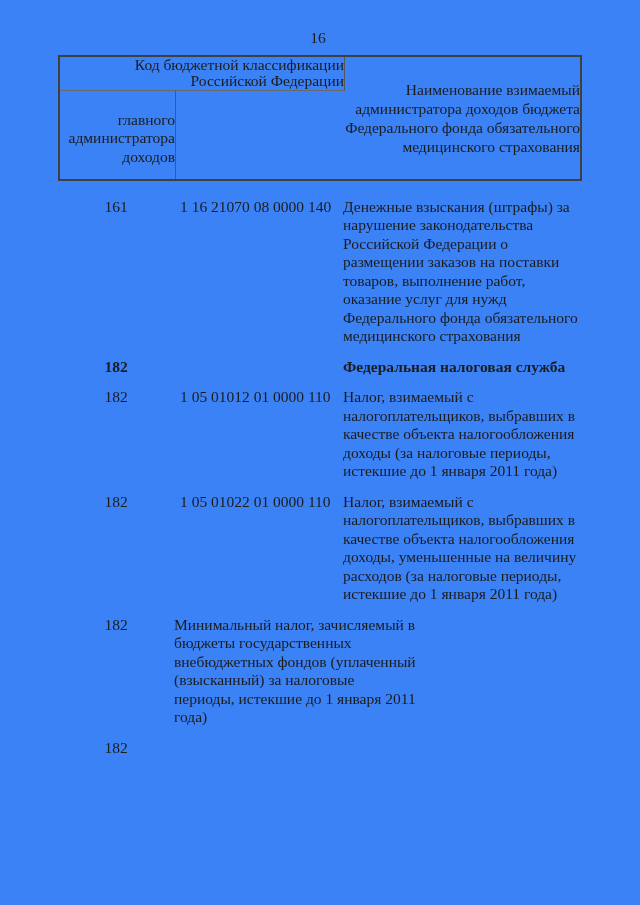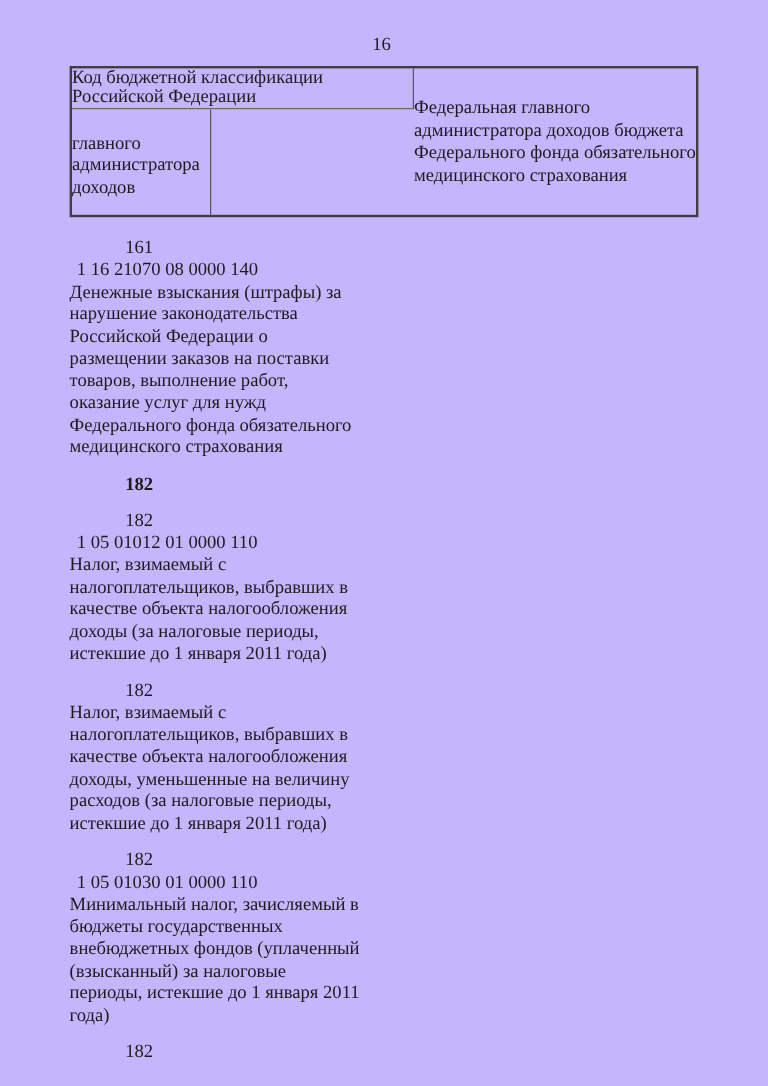--- a/index.html
+++ b/index.html
@@ -4,21 +4,21 @@
 <style>
   html, body {
     margin: 0;
     padding: 0;
     background: #ffffff;
   }
   .page {
     position: relative;
     width: 640px;
     height: 905px;
-    background: #c4b5fd;
+    background: #3b82f6;
     font-family: "Liberation Serif", "DejaVu Serif", serif;
     font-size: 15.5px;
     line-height: 18.5px;
     color: #1c1c1c;
     overflow: hidden;
     box-sizing: border-box;
     padding-top: 29px;
     padding-left: 58px;
   }
   .page-number {
@@ -32,21 +32,21 @@
     grid-template-columns: 116px 169px 235px;
     grid-template-rows: 34px 88px;
     width: 520px;
     border: 2px solid #3f3f3f;
     box-sizing: content-box;
   }
   .th {
     display: flex;
     align-items: center;
     justify-content: center;
-    text-align: left;
+    text-align: right;
     box-sizing: border-box;
     overflow: visible;
   }
   .th-span {
     grid-column: 1 / 3;
     grid-row: 1;
     border-right: 1px solid #565656;
     border-bottom: 1px solid #6a6a6a;
     line-height: 16.5px;
   }
@@ -68,21 +68,20 @@
     grid-row: 1 / 3;
     line-height: 19px;
   }
   
   .tbody {
     margin-top: 17px;
   }
   .row {
     display: flex;
     margin-bottom: 12px;
-    flex-direction: column;
   }
   .c1 {
     width: 116px;
     flex-shrink: 0;
     text-align: center;
   }
   .c2 {
     width: 169px;
     flex-shrink: 0;
     box-sizing: border-box;
@@ -102,51 +101,52 @@
 </style>
 </head>
 <body>
 
 <div class="page">
 
   <div class="page-number">16</div>
 
   <div class="thead">
     <div class="th th-span">Код бюджетной классификации Российской Федерации</div>
-    <div class="th th-name">Федеральная главного администратора доходов бюджета Федерального фонда обязательного медицинского страхования</div>
+    <div class="th th-name">Наименование взимаемый администратора доходов бюджета Федерального фонда обязательного медицинского страхования</div>
     <div class="th th-admin">главного администратора доходов</div>
   </div>
 
   <div class="tbody">
 
     <div class="row">
       <div class="c1">161</div>
       <div class="c2">1 16 21070 08 0000 140</div>
       <div class="c3">Денежные взыскания (штрафы) за нарушение законодательства Российской Федерации о размещении заказов на поставки товаров, выполнение работ, оказание услуг для нужд Федерального фонда обязательного медицинского страхования</div>
     </div>
 
     <div class="row row-bold">
       <div class="c1">182</div>
       <div class="c2"></div>
+      <div class="c3">Федеральная налоговая служба</div>
     </div>
 
     <div class="row">
       <div class="c1">182</div>
       <div class="c2">1 05 01012 01 0000 110</div>
       <div class="c3">Налог, взимаемый с налогоплательщиков, выбравших в качестве объекта налогообложения доходы (за налоговые периоды, истекшие до 1 января 2011 года)</div>
     </div>
 
     <div class="row">
       <div class="c1">182</div>
+      <div class="c2">1 05 01022 01 0000 110</div>
       <div class="c3">Налог, взимаемый с налогоплательщиков, выбравших в качестве объекта налогообложения доходы, уменьшенные на величину расходов (за налоговые периоды, истекшие до 1 января 2011 года)</div>
     </div>
 
     <div class="row">
       <div class="c1">182</div>
-      <div class="c2">1 05 01030 01 0000 110</div>
       <div class="c3">Минимальный налог, зачисляемый в бюджеты государственных внебюджетных фондов (уплаченный (взысканный) за налоговые периоды, истекшие до 1 января 2011 года)</div>
     </div>
 
     <div class="row">
       <div class="c1">182</div>
     </div>
 
   </div>
 </div>
 

